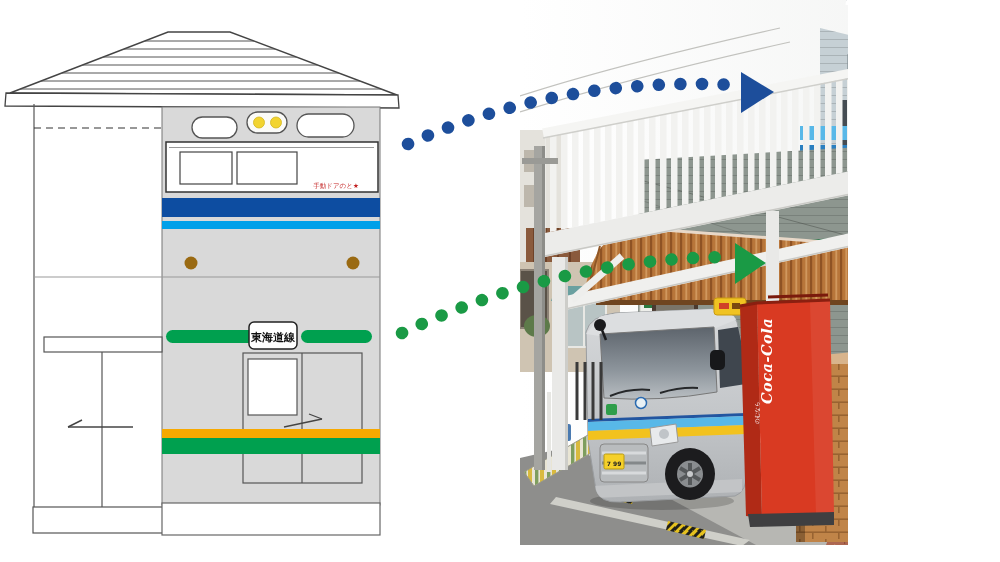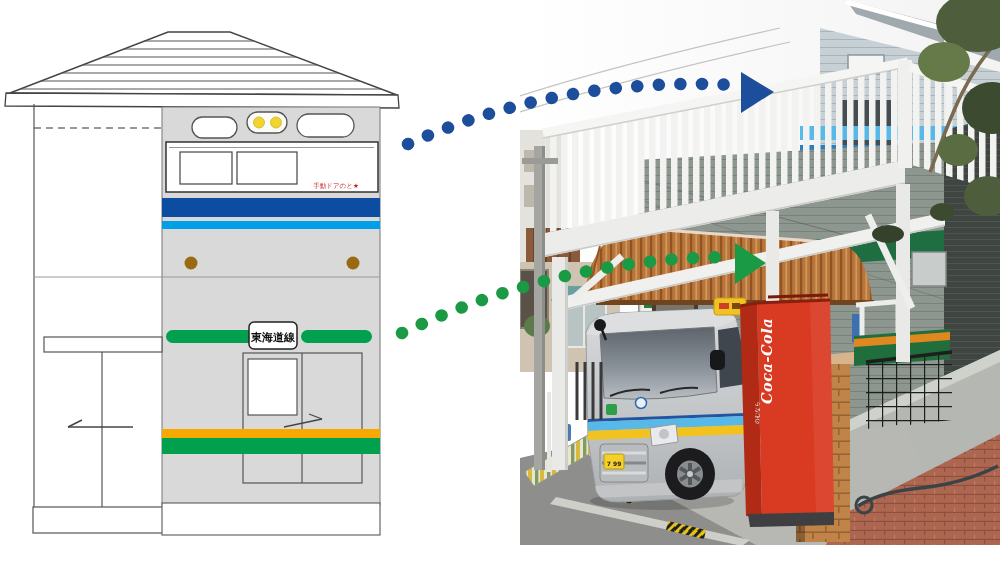--- a/index.html
+++ b/index.html
@@ -1,16 +1,16 @@
 <!DOCTYPE html>
 <html><head>
 <meta charset="utf-8">
 <style>
   html,body{margin:0;padding:0;background:#fff;}
-  .canvas{position:relative;width:1000px;height:562px;background:#fff;overflow:hidden;
+  .canvas{position:relative;width:848px;height:562px;background:#fff;overflow:hidden;
           font-family:"DejaVu Sans","Liberation Sans",sans-serif;}
   svg{display:block}
   text{font-family:"DejaVu Sans","Liberation Sans",sans-serif;}
   .serif{font-family:"DejaVu Serif","Liberation Serif",serif;}
 </style>
 </head>
 <body>
 
 <div class="canvas">
 <svg width="1000" height="562" viewBox="0 0 1000 562">

